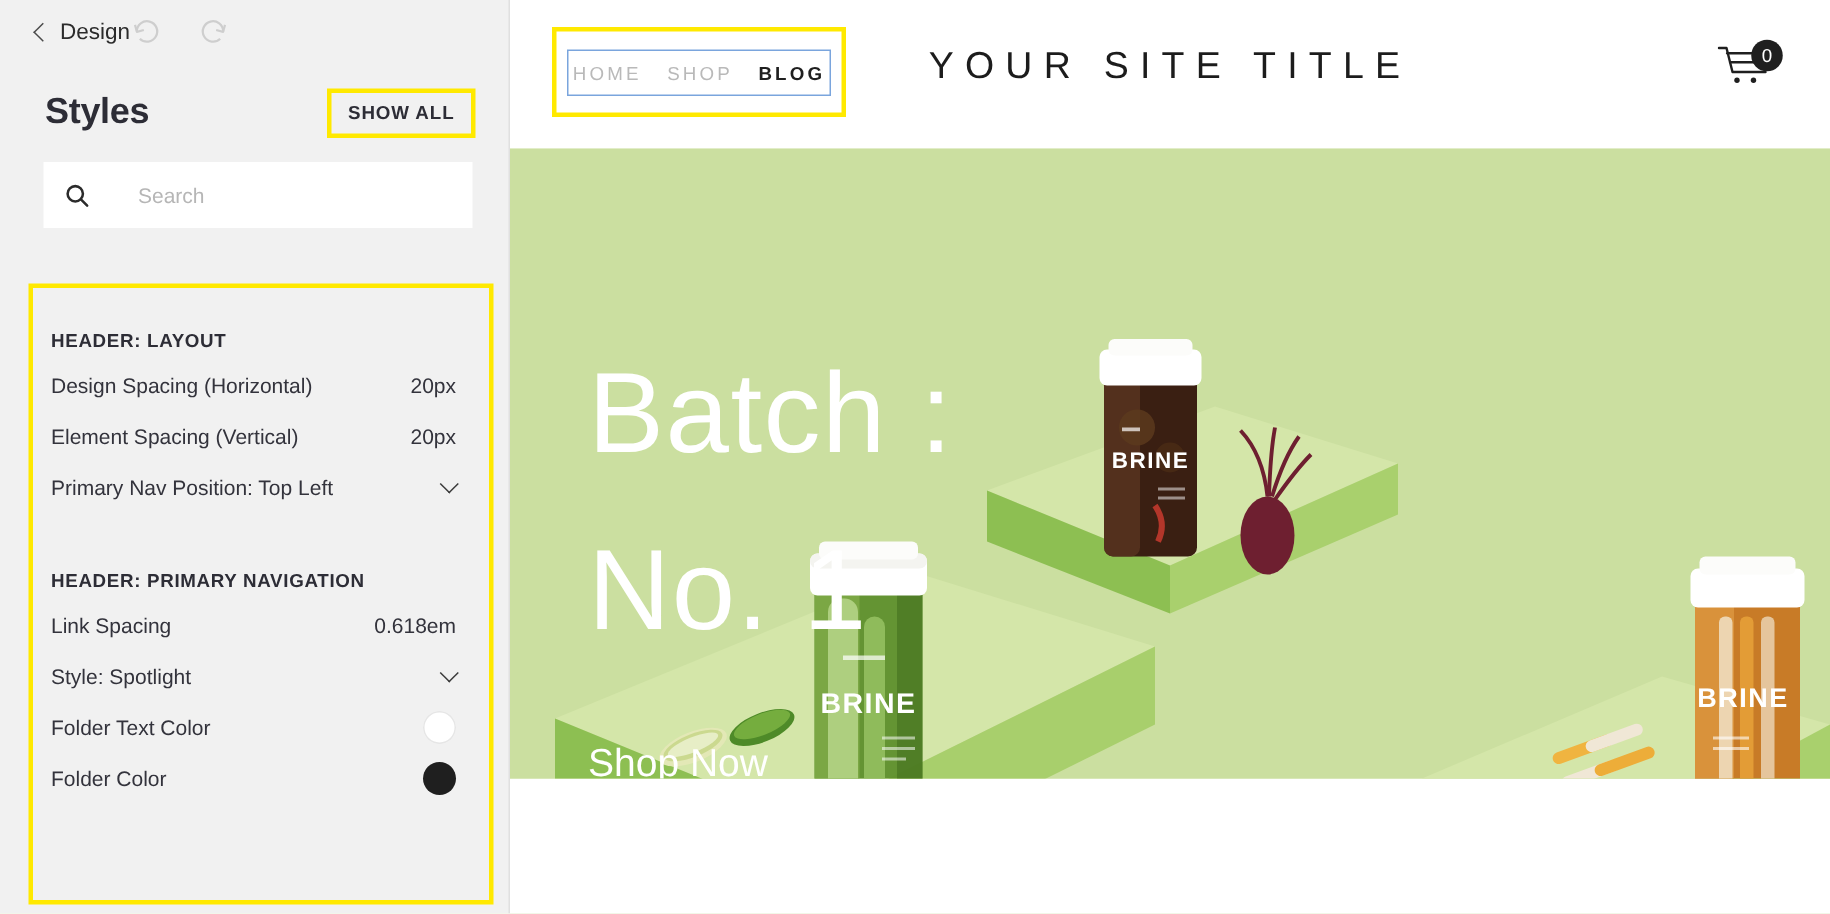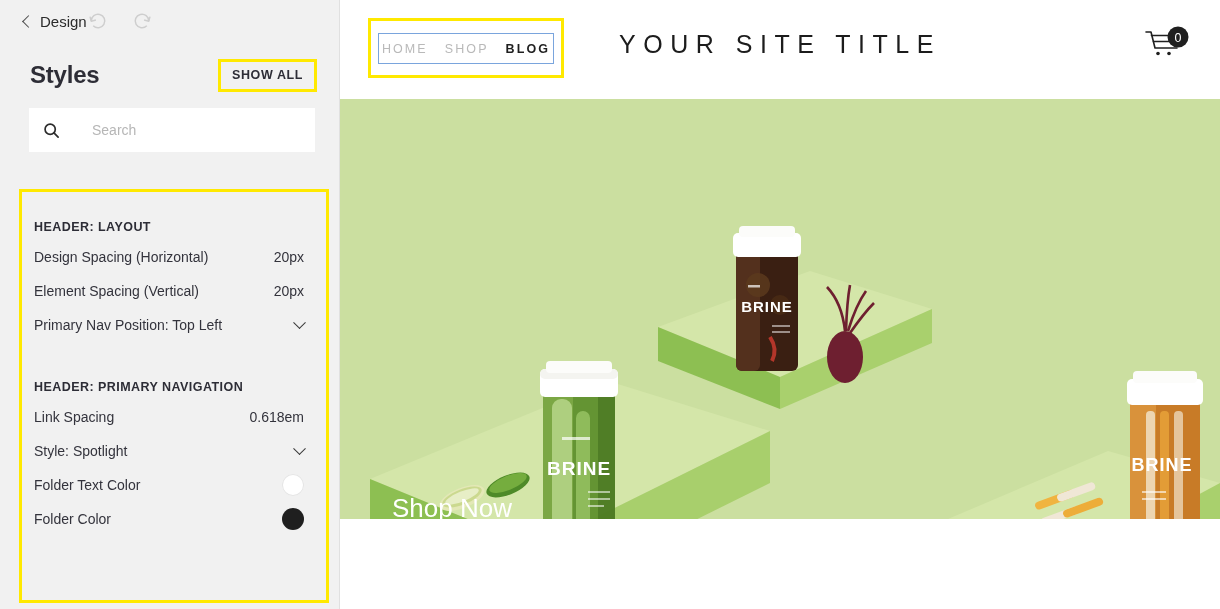--- a/index.html
+++ b/index.html
@@ -370,18 +370,22 @@
             <rect x="834" y="312" width="9" height="128" rx="4" fill="#f1e6cf" opacity="0.7"></rect>
             <rect x="787" y="280" width="76" height="26" rx="5" fill="#ffffff"></rect>
             <rect x="793" y="272" width="64" height="12" rx="4" fill="#fcfcfa"></rect>
             <text x="822" y="372" text-anchor="middle" font-size="18" font-weight="bold" letter-spacing="1" font-family="Liberation Sans, sans-serif" fill="#ffffff">BRINE</text>
             <rect x="802" y="392" width="24" height="2" fill="#ffffff" opacity="0.6"></rect>
             <rect x="802" y="399" width="24" height="2" fill="#ffffff" opacity="0.6"></rect>
           </g>
         </g>
       </svg>
 
+      <div class="hero-copy">
+        <div class="hero-line">Batch :</div>
+        <div class="hero-line">No. 1</div>
+      </div>
 
       <a class="shop-now">Shop Now</a>
     </section>
 
   </main>
 </div>
 
 </body></html>

